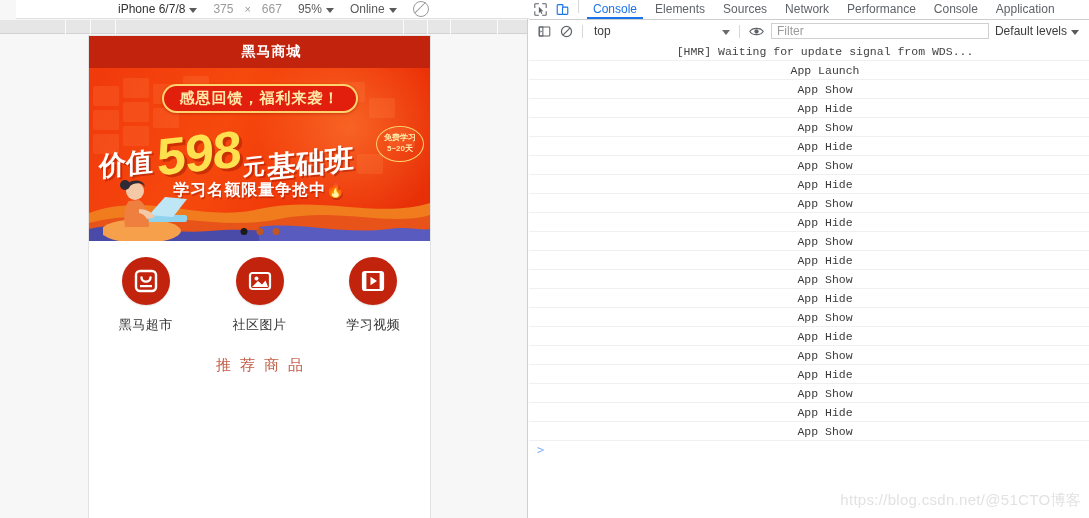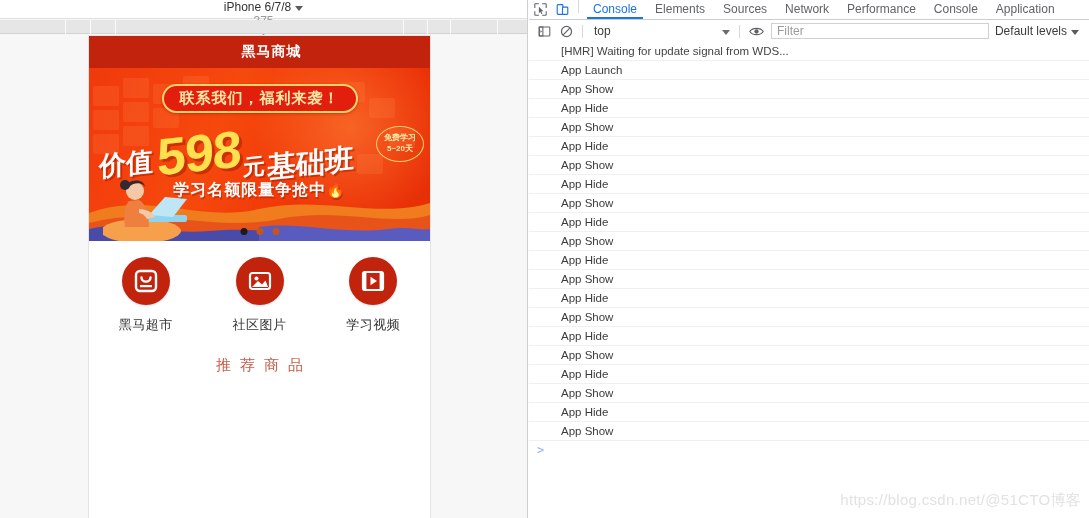--- a/index.html
+++ b/index.html
@@ -13,25 +13,24 @@
   .root{position:relative;width:1089px;height:518px;}
 
   
   .device-pane{
     position:absolute;left:0;top:0;width:528px;height:518px;
     background:#f7f7f7;
     border-right:1px solid #cfcfcf;
     box-sizing:border-box;
   }
   .device-toolbar{
-    position:absolute;left:0;top:0;width:527px;height:19px;
+    position:absolute;left:16px;top:0;width:527px;height:19px;
     background:#ffffff;border-bottom:1px solid #e0e0e0;
     display:flex;align-items:center;
     box-sizing:border-box;
-    flex-direction:column;
   }
   .dt-spacer{width:100px;}
   .dt-item{
     display:flex;align-items:center;height:19px;
     color:#5a5a5a;font-size:12px;white-space:nowrap;
     padding:0 2px;cursor:default;
   }
   .dt-device{color:#333;}
   .dt-dim{color:#9a9a9a;}
   .caret{
@@ -198,24 +197,25 @@
   }
   .levels{font-size:12px;color:#3c3c3c;display:flex;align-items:center;padding-right:6px;white-space:nowrap;}
 
   .console-list{
     position:absolute;left:0;top:42px;right:0;bottom:0;overflow:hidden;
     background:#fff;
   }
   .crow{
     height:19px;line-height:19px;
     border-bottom:1px solid #f0f0f0;
-    font-family:Liberation Sans, sans-serif;
+    font-family:Liberation Mono, monospace;
     font-size:11.5px;color:#3b3b3b;
     padding-left:32px;white-space:nowrap;
     box-sizing:border-box;
+    text-align:center;
   }
   .crow.hmr{color:#444;}
   .prompt-row{
     height:19px;line-height:19px;padding-left:8px;
     color:#8ab4f8;font-family:"DejaVu Sans Mono","Liberation Mono",monospace;
     font-size:12px;
   }
   .watermark{
     position:absolute;right:8px;bottom:8px;
     font-size:15px;color:#e2e2e2;white-space:nowrap;
@@ -307,21 +307,21 @@
           <i style="left:94px;top:8px;width:26px;height:20px"></i>
           <i style="left:124px;top:22px;width:26px;height:20px"></i>
           <i style="left:250px;top:14px;width:26px;height:20px"></i>
           <i style="left:280px;top:30px;width:26px;height:20px"></i>
           <i style="left:300px;top:60px;width:26px;height:20px"></i>
           <i style="left:268px;top:86px;width:26px;height:20px"></i>
         </div>
         <div class="glow"></div>
 
         <div class="ribbon">
-          <span>联系我们，福利来袭！</span>
+          <span>感恩回馈，福利来袭！</span>
         </div>
 
         <div class="price-line">
           <span class="pl-word">价值</span>
           <span class="pl-num">598</span>
           <span class="pl-unit">元</span>
           <span class="pl-class">基础班</span>
         </div>
 
         <div class="badge-free">

